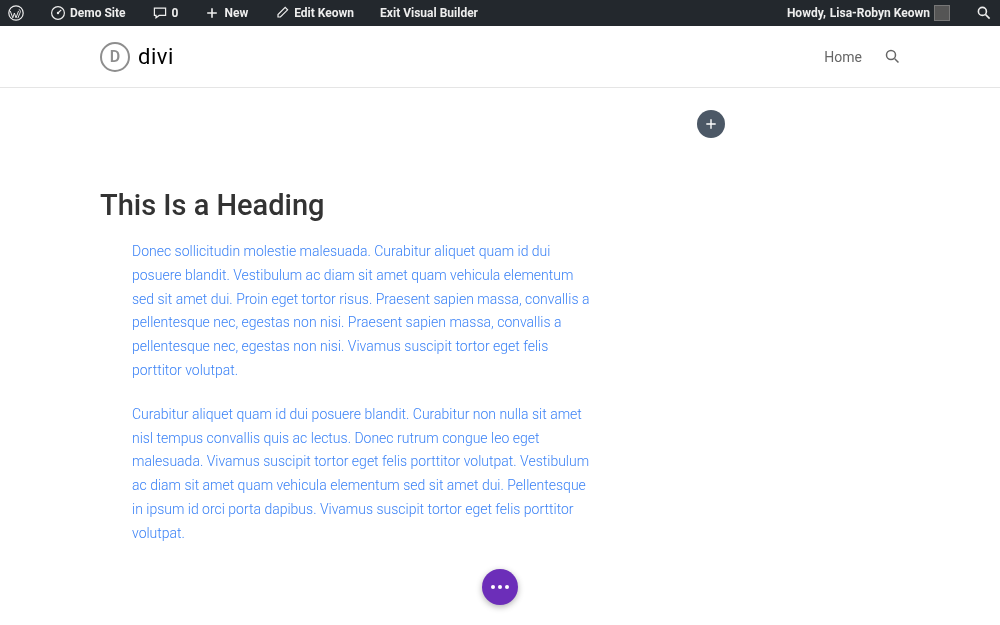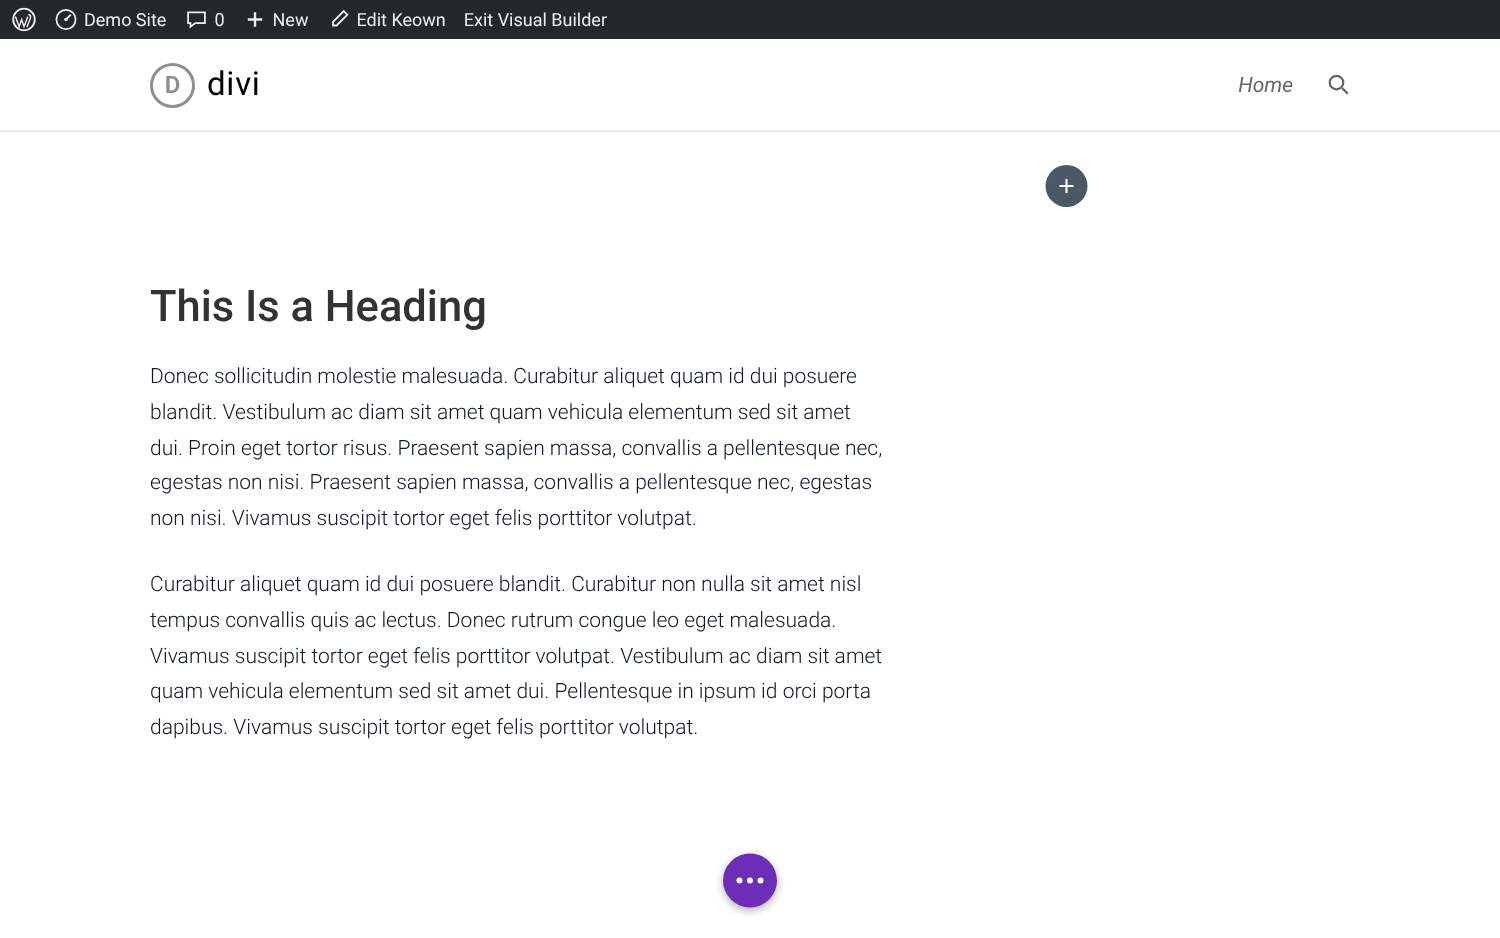--- a/index.html
+++ b/index.html
@@ -18,22 +18,23 @@
     color: #eee;
     height: 26px;
     display: flex;
     align-items: center;
     justify-content: space-between;
     font-size: 12px;
     padding: 0 8px;
   }
   .wp-adminbar-left, .wp-adminbar-right {
     display: flex;
-    gap: 12px;
+    gap: 26px;
     height: 100%;
+    font-weight: bold;
   }
   .wp-adminbar a, .wp-adminbar span.item {
     color: #eee;
     text-decoration: none;
     display: flex;
     align-items: center;
     gap: 4px;
     cursor: pointer;
     height: 100%;
   }
@@ -70,21 +71,21 @@
     font-weight: 600;
     font-size: 16px;
     color: #8e8e8e;
   }
   .logo-text {
     font-size: 22px;
     font-weight: 400;
     letter-spacing: 0.5px;
     color: #000000;
   }
-  .header-right { display: flex; align-items: center; gap: 22px; font-style: italic; }
+  .header-right { display: flex; align-items: center; gap: 22px; }
   .nav-link { color: #666; font-size: 14px; cursor: pointer; }
   .search-btn {
     width: 16px; height: 16px; cursor: pointer;
     display: flex; align-items: center; justify-content: center;
   }
   .search-btn svg { width: 15px; height: 15px; stroke: #666; }
 
   
   .main {
     padding: 100px 68px 0 100px;
@@ -95,23 +96,24 @@
   }
   .text-module h1 {
     font-size: 29px;
     font-weight: 500;
     color: #333;
     margin-bottom: 18px;
   }
   .text-module p {
     font-size: 14px;
     line-height: 1.7;
-    color: #0f172a;
+    color: #3b82f6;
     margin-bottom: 20px;
     font-weight: 300;
+    margin-left: 32px;
   }
 
   
   .add-btn {
     position: absolute;
     top: 110px;
     left: 697px;
     width: 28px;
     height: 28px;
     border-radius: 50%;
@@ -179,20 +181,33 @@
     <a>
       <svg viewBox="0 0 20 20">
           <path d="M14 3l3 3-9 9H5v-3z" fill="none" stroke="#eee" stroke-width="1.5"></path>
         </svg>
       <span>Edit Keown</span>
     </a>
     <a>
       <span>Exit Visual Builder</span>
     </a>
   </div>
+  <div class="wp-adminbar-right">
+    <a>
+      <span>Howdy, </span>
+        <span>Lisa-Robyn Keown</span>
+      <span class="wp-avatar"></span>
+    </a>
+    <a>
+      <svg viewBox="0 0 20 20">
+          <circle cx="8" cy="8" r="5" fill="none" stroke="#eee" stroke-width="2"></circle>
+          <path d="M12 12l5 5" stroke="#eee" stroke-width="2"></path>
+        </svg>
+    </a>
+  </div>
 </div>
 
 <div class="site-header">
   <div class="logo">
     <div class="logo-circle">
       <span>D</span>
     </div>
     <span class="logo-text">divi</span>
   </div>
   <div class="header-right">

